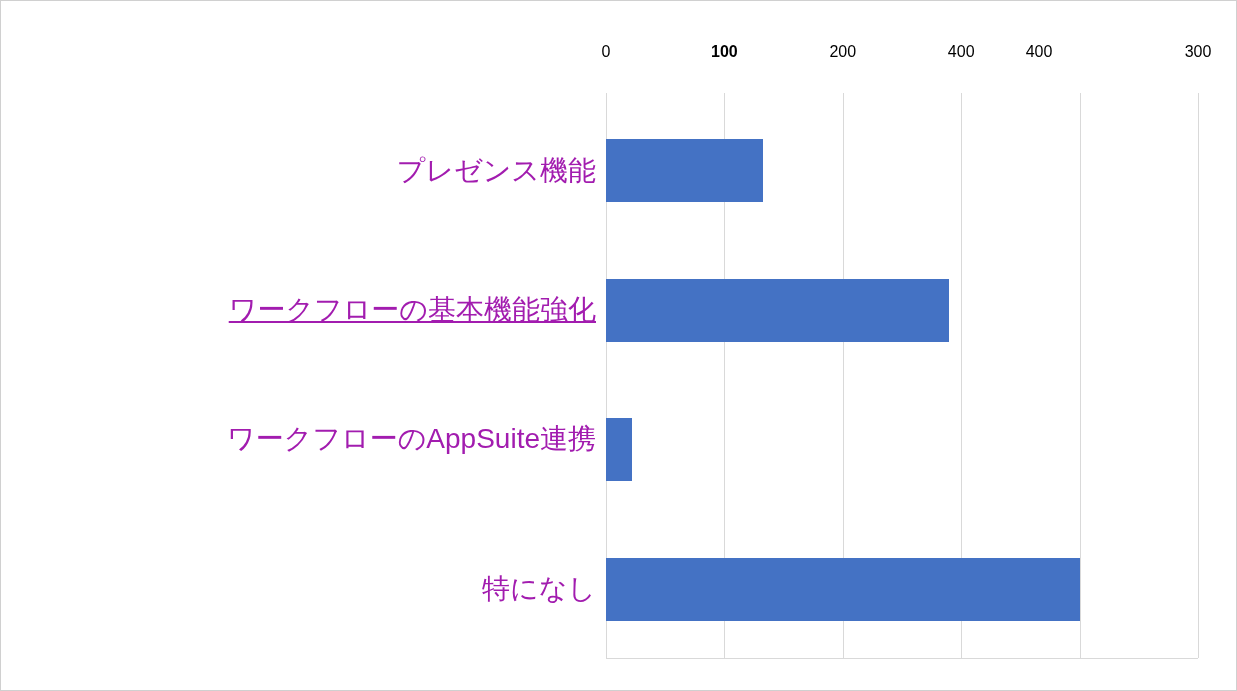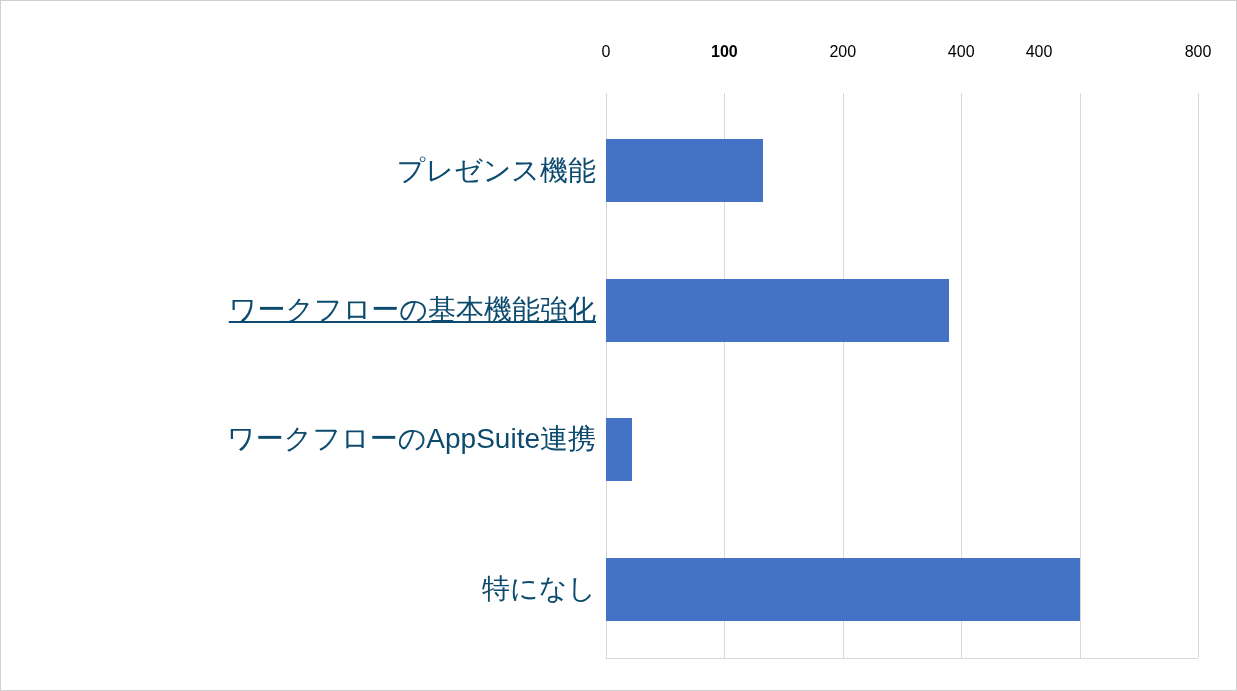--- a/index.html
+++ b/index.html
@@ -50,21 +50,21 @@
     align-items: center;
   }
   .bar {
     height: 100%;
     background: #4472c4;
   }
   .category-label {
     position: absolute;
     right: 640px;
     font-size: 28px;
-    color: #0c4a6e;
+    color: #a21caf;
     text-align: left;
     white-space: nowrap;
     transform: translateY(-50%);
   }
 </style>
 </head>
 <body>
 
 <div class="chart-container">
 
@@ -94,21 +94,21 @@
         <div class="bar" style="width: 473.6px; background: rgb(68, 114, 196);"></div>
       </div>
     </div>
 
   <div id="axis-top">
       <div class="axis-tick-label" style="left: 605px; top: 42px;">0</div>
       <div class="axis-tick-label" style="left: 723.4px; top: 42px; font-weight: bold;">100</div>
       <div class="axis-tick-label" style="left: 841.8px; top: 42px;">200</div>
       <div class="axis-tick-label" style="left: 960.2px; top: 42px;">400</div>
       <div class="axis-tick-label" style="left: 1018px; top: 42px; margin-left: 20px;">400</div>
-      <div class="axis-tick-label" style="left: 1197px; top: 42px;">800</div>
+      <div class="axis-tick-label" style="left: 1197px; top: 42px;">300</div>
     </div>
   <div id="cat-labels">
       <div class="category-label" style="top: 169.75px;">プレゼンス機能</div>
       <div class="category-label" style="top: 309.25px; text-decoration: underline;">ワークフローの基本機能強化</div>
       <div class="category-label" style="top: 438px;">ワークフローのAppSuite連携</div>
       <div class="category-label" style="top: 588.25px; font-family: Liberation Serif, serif;">特になし</div>
     </div>
 
 </div>
 

